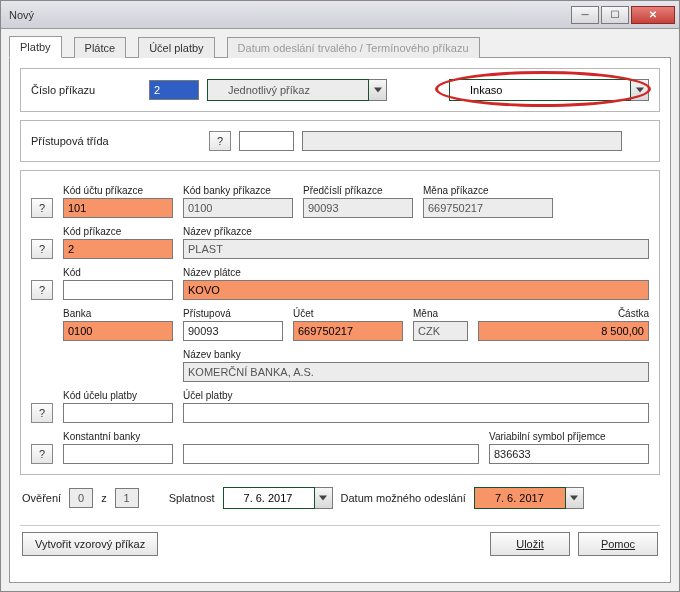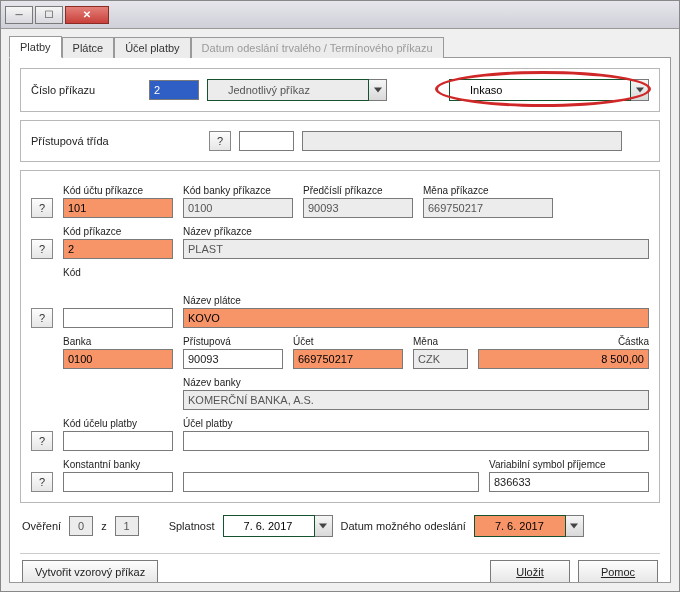--- a/index.html
+++ b/index.html
@@ -6,21 +6,21 @@
   body { background: #e8e8e8; width: 680px; height: 592px; overflow: hidden; }
 
   .window { width: 680px; height: 592px; background: #f0f0f0; border: 1px solid #888; display: flex; flex-direction: column; }
 
   .titlebar { height: 28px; background: linear-gradient(#e6e6ec,#cfd0d8); display: flex; align-items: center; padding: 0 4px; border-bottom: 1px solid #999; }
   .titlebar .title { flex: 1; color: #333; padding-left: 4px; }
   .titlebar .btns { display: flex; gap: 2px; }
   .titlebar .tb-btn { width: 28px; height: 18px; border: 1px solid #7a7a7a; background: linear-gradient(#f6f6f6,#d8d8de); font-size: 10px; display: flex; align-items: center; justify-content: center; color: #333; }
   .titlebar .tb-close { width: 44px; background: linear-gradient(#e48079,#c8403a); color: #fff; border-color: #8a2b26; font-weight: bold; }
 
-  .tabs-row { display: flex; align-items: flex-end; gap: 0; padding: 6px 8px 0 8px; background: #f0f0f0; }
+  .tabs-row { display: flex; align-items: flex-end; gap: 12px; padding: 6px 8px 0 8px; background: #f0f0f0; }
   .tab { padding: 4px 10px 4px 10px; border: 1px solid #999; border-bottom: none; background: #ececec; color: #333; position: relative; top: 1px; }
   .tab.active { background: #fff; border-bottom: 1px solid #fff; z-index: 2; }
   .tab.dim { color: #9a9a9a; }
 
   .tab-body { flex: 1; background: #fff; margin: 0 8px 8px 8px; border: 1px solid #999; padding: 10px 10px 6px 10px; display: flex; flex-direction: column; gap: 8px; overflow: hidden; }
 
   .row { display: flex; align-items: center; gap: 8px; }
   .lbl { color: #222; }
   .small-lbl { color: #222; font-size: 10px; margin-bottom: 2px; display: block; }
 
@@ -50,20 +50,21 @@
   .btn.under { text-decoration: underline; }
 
   .amount { text-align: right; }
 </style>
 </head>
 <body>
 
 <div class="window">
 
   <div class="titlebar">
+    <div class="title">Nový</div>
     <div class="btns">
       <div class="tb-btn">─</div>
       <div class="tb-btn">☐</div>
       <div class="tb-btn tb-close">✕</div>
     </div>
   </div>
 
   <div class="tabs-row">
     <div class="tab active">Platby</div>
     <div class="tab">Plátce</div>
@@ -143,21 +144,21 @@
             <input class="txt orange" value="2" style="">
           </div>
           <div class="col" style="flex:1;">
             <span class="small-lbl">Název příkazce</span>
             <input class="txt ro" style="width: 100%;" value="PLAST">
           </div>
         </div>
 
         <div class="cols">
           <div class="q-btn" style="align-self:flex-end;">?</div>
-          <div class="col" style="width:110px;gap:28px;">
+          <div class="col" style="width:110px;">
             <span class="small-lbl">Kód</span>
             <input class="txt" value="" style="">
           </div>
           <div class="col" style="flex:1;">
             <span class="small-lbl">Název plátce</span>
             <input class="txt orange" style="width: 100%;" value="KOVO">
           </div>
         </div>
 
         <div class="cols">

